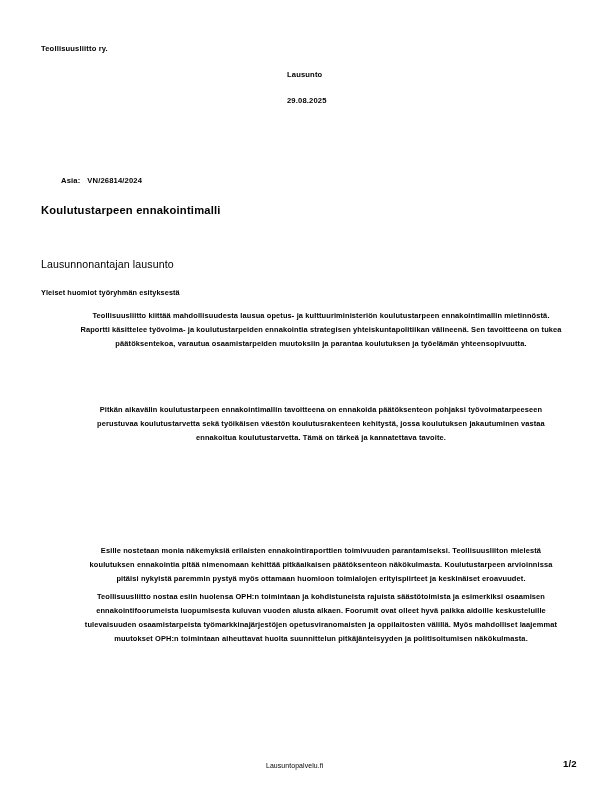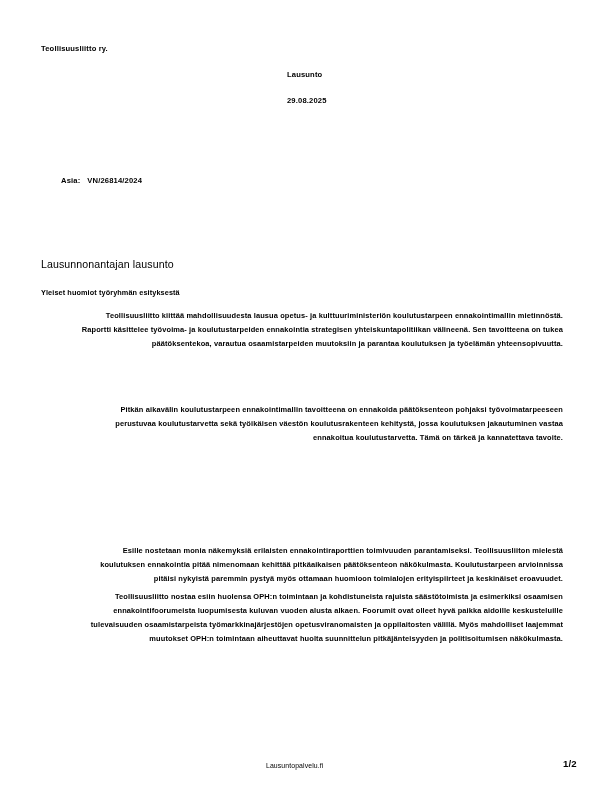--- a/index.html
+++ b/index.html
@@ -108,21 +108,21 @@
     position: absolute;
     left: 79px;
     width: 484px;
   }
   .para {
     font-size: 7.45px;
     font-weight: bold;
     line-height: 14.1px;
     letter-spacing: 0.12px;
     margin: 0 0 14.5px 0;
-    text-align: right;
+    text-align: center;
   }
   #p1 { position: absolute; top: 309px; }
   #p2 { position: absolute; top: 403px; }
   #p3 { position: absolute; top: 496px; margin-top: 48px; }
   #p4 { position: absolute; top: 590px; }
 
   
   .footer-left {
     position: absolute;
     left: 266px;
@@ -150,20 +150,21 @@
   <div class="org-name">Teollisuusliitto ry.</div>
 
   <div class="doc-kind">Lausunto</div>
 
   <div class="doc-date">29.08.2025</div>
 
   <div class="subject-row">
     <span class="subject-label">Asia:</span><span>VN/26814/2024</span>
   </div>
 
+  <div class="doc-title">Koulutustarpeen ennakointimalli</div>
 
   <div class="section-title">Lausunnonantajan lausunto</div>
 
   <div class="sub-heading">Yleiset huomiot työryhmän esityksestä</div>
 
   <div class="body-block para" id="p1">Teollisuusliitto kiittää mahdollisuudesta lausua opetus- ja kulttuuriministeriön koulutustarpeen ennakointimallin mietinnöstä. Raportti käsittelee työvoima- ja koulutustarpeiden ennakointia strategisen yhteiskuntapolitiikan välineenä. Sen tavoitteena on tukea päätöksentekoa, varautua osaamistarpeiden muutoksiin ja parantaa koulutuksen ja työelämän yhteensopivuutta.</div>
 
   <div class="body-block para" id="p2">Pitkän aikavälin koulutustarpeen ennakointimallin tavoitteena on ennakoida päätöksenteon pohjaksi työvoimatarpeeseen perustuvaa koulutustarvetta sekä työikäisen väestön koulutusrakenteen kehitystä, jossa koulutuksen jakautuminen vastaa ennakoitua koulutustarvetta. Tämä on tärkeä ja kannatettava tavoite.</div>
 
   <div class="body-block para" id="p3">Esille nostetaan monia näkemyksiä erilaisten ennakointiraporttien toimivuuden parantamiseksi. Teollisuusliiton mielestä koulutuksen ennakointia pitää nimenomaan kehittää pitkäaikaisen päätöksenteon näkökulmasta. Koulutustarpeen arvioinnissa pitäisi nykyistä paremmin pystyä myös ottamaan huomioon toimialojen erityispiirteet ja keskinäiset eroavuudet.</div>

